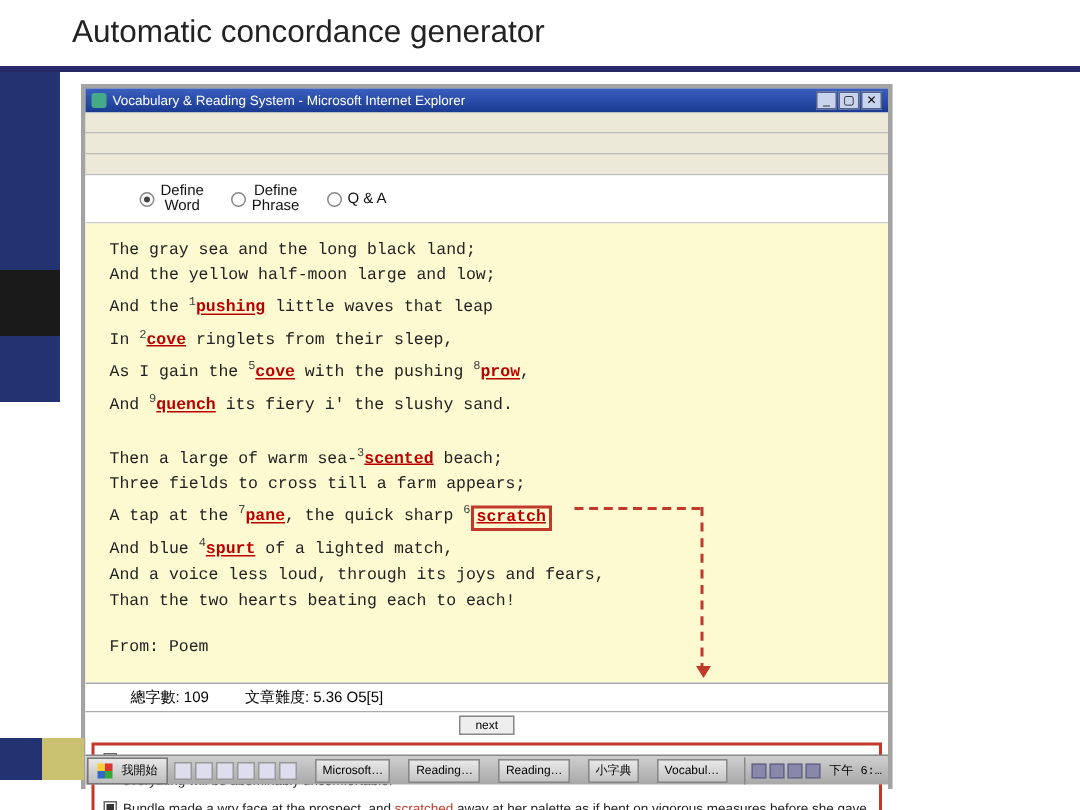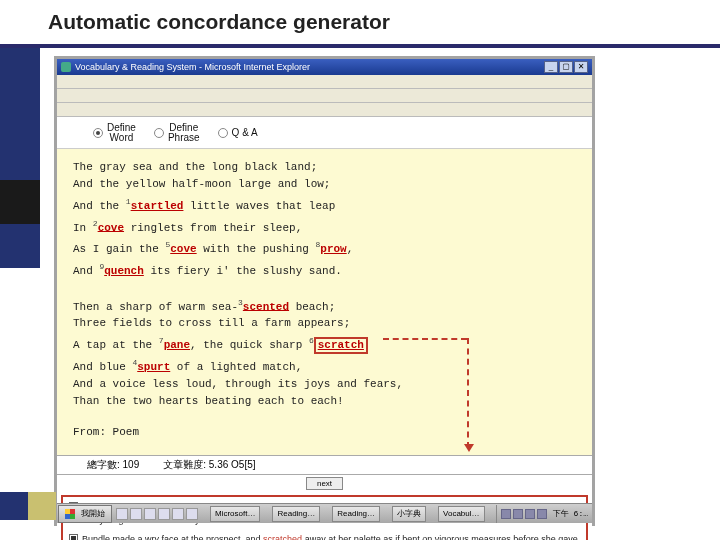--- a/index.html
+++ b/index.html
@@ -1,19 +1,19 @@
 <!DOCTYPE html>
 <html><head>
 <meta charset="utf-8">
 <style>
   * { margin: 0; padding: 0; box-sizing: border-box; }
   body { width: 720px; height: 540px; font-family: Arial, sans-serif; background: #fff; overflow: hidden; position: relative; }
 
   .slide-header { position: relative; height: 56px; }
-  .title-band { position: absolute; top: 0; left: 0; right: 0; height: 48px; background: #fff; border-bottom: 4px solid #2a2a6a; display: flex; align-items: center; padding-left: 48px; font-weight: bold; }
+  .title-band { position: absolute; top: 0; left: 0; right: 0; height: 48px; background: #fff; border-bottom: 4px solid #2a2a6a; display: flex; align-items: center; padding-left: 48px; }
   .title-text { font-size: 21px; color: #222; }
   .accent-strip { position: absolute; top: 48px; left: 0; width: 40px; height: 220px; background: linear-gradient(#233270 0 40%, #233270 40% 60%, #1a1a1a 60% 80%, #233270 80% 100%); }
 
   .browser-window { position: absolute; top: 56px; left: 54px; width: 541px; height: 470px; border: 3px solid #a3a3a3; background: #eaeaea; font-size: 9px; }
 
   .titlebar { height: 16px; background: linear-gradient(#3a5fc0,#1a3a90); color: #fff; display: flex; align-items: center; padding: 0 4px; justify-content: space-between; }
   .titlebar .left { display: flex; align-items: center; gap: 4px; }
   .titlebar .icon-ie { width: 10px; height: 10px; background: #4a8; border-radius: 2px; display: inline-block; }
   .win-btns { display: flex; gap: 1px; }
   .win-btn { width: 14px; height: 12px; background: #c8d4ee; border: 1px solid #55628a; color: #000; font-size: 8px; line-height: 9px; text-align: center; }
@@ -105,26 +105,26 @@
       </label>
       <label class="tb-btn">
         <span class="radio-dot"></span>
         <span>Q &amp; A</span>
       </label>
     </div>
 
     <div class="poem-area">
       <div>The gray sea and the long black land;</div>
       <div>And the yellow half-moon large and low;</div>
-      <div><span>And the </span><sup>1</sup><span class="hl-word">startled</span><span> little waves that leap</span></div>
+      <div><span>And the </span><sup>1</sup><span class="hl-word">pushing</span><span> little waves that leap</span></div>
       <div><span>In </span><sup>2</sup><span class="hl-word">cove</span><span> ringlets from their sleep,</span></div>
       <div><span>As I gain the </span><sup>5</sup><span class="hl-word">cove</span><span> with the pushing </span><sup>8</sup><span class="hl-word">prow</span><span>,</span></div>
       <div><span>And </span><sup>9</sup><span class="hl-word">quench</span><span> its fiery i' the slushy sand.</span></div>
       <div style="height:14px"></div>
-      <div><span>Then a sharp of warm sea-</span><sup>3</sup><span class="hl-word">scented</span><span> beach;</span></div>
+      <div><span>Then a large of warm sea-</span><sup>3</sup><span class="hl-word">scented</span><span> beach;</span></div>
       <div>Three fields to cross till a farm appears;</div>
       <div><span>A tap at the </span><sup>7</sup><span class="hl-word">pane</span><span>, the quick sharp </span><sup>6</sup><span class="scratch-box"><span class="hl-word">scratch</span></span></div>
       <div><span>And blue </span><sup>4</sup><span class="hl-word">spurt</span><span> of a lighted match,</span></div>
       <div>And a voice less loud, through its joys and fears,</div>
       <div>Than the two hearts beating each to each!</div>
       <div style="height:14px"></div>
       <div>From: Poem</div>
     </div>
 
     <div class="stats-bar">

